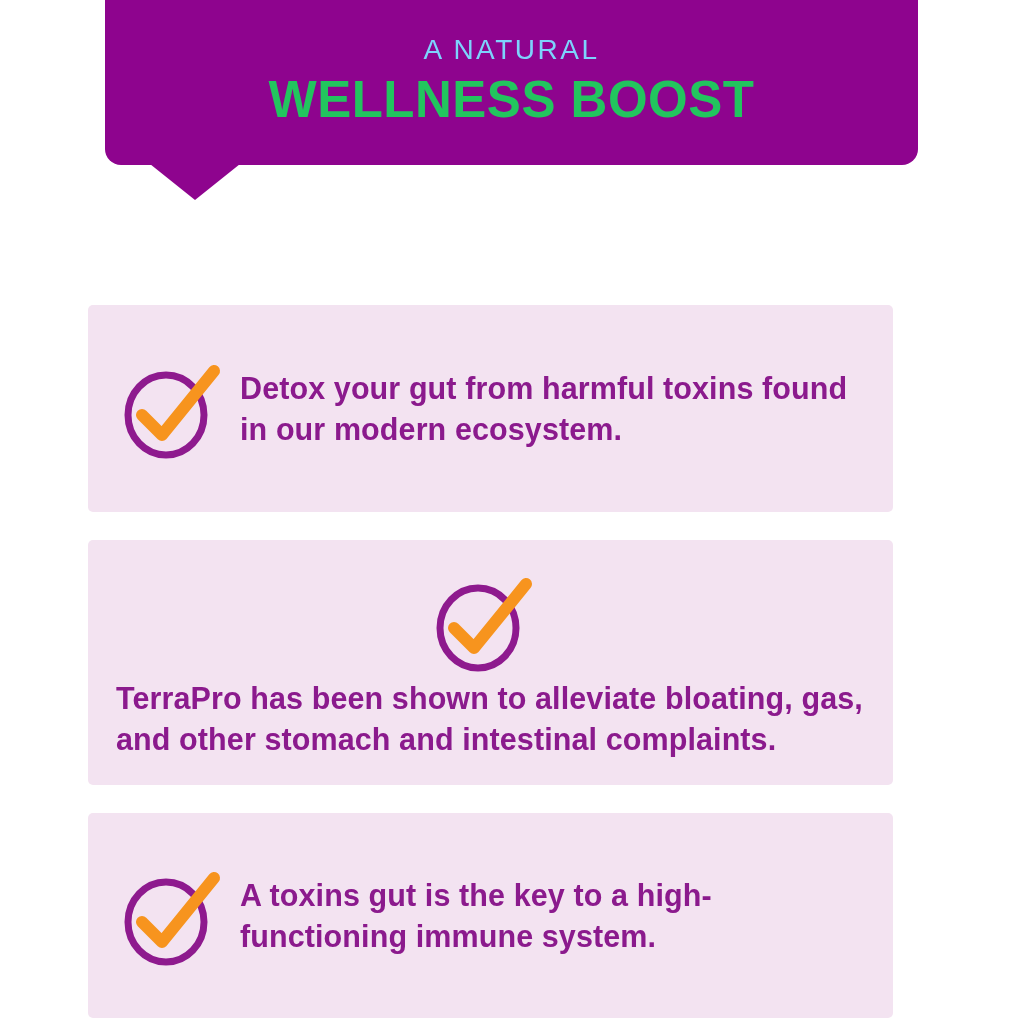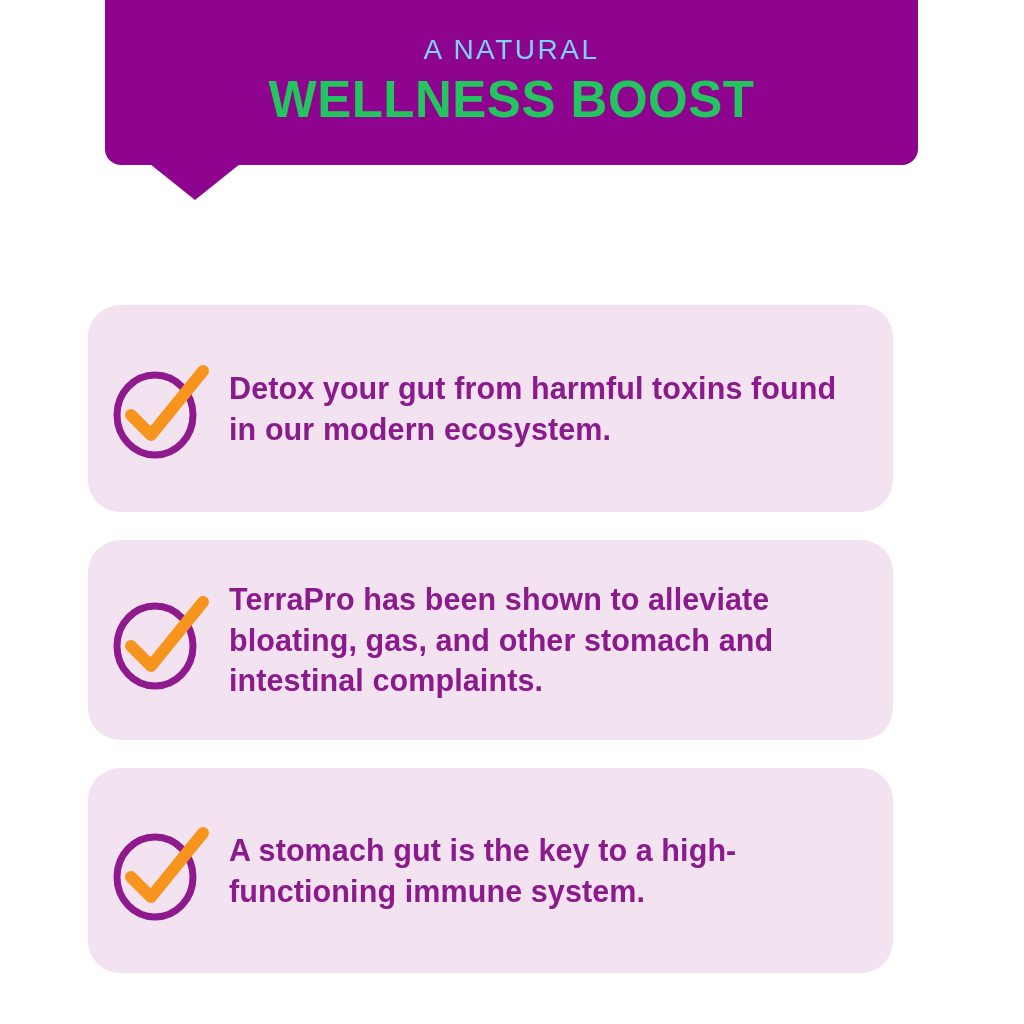--- a/index.html
+++ b/index.html
@@ -64,32 +64,32 @@
 
   
   #benefit-list {
     position: absolute;
     left: 88px;
     top: 305px;
     width: 805px;
   }
   .benefit-card {
     background: #f3e3f1;
-    border-radius: 32px;
+    border-radius: 5px;
     display: flex;
     align-items: center;
     box-sizing: border-box;
-    padding: 26px 30px 26px 17px;
+    padding: 26px 30px 26px 28px;
     margin-bottom: 28px;
   }
   .benefit-card:last-child {
     margin-bottom: 0;
   }
   .card-1 { min-height: 207px; }
-  .card-2 { min-height: 200px; }
+  .card-2 { min-height: 200px; flex-direction: column; }
   .card-3 { min-height: 205px; }
 
   .check-icon {
     flex: 0 0 auto;
     width: 112px;
     height: 112px;
     margin-right: 12px;
     display: block;
   }
   .benefit-text {
@@ -125,16 +125,16 @@
       <path d="M 26 62 L 46 82 L 98 18" fill="none" stroke="#f7941e" stroke-width="12" stroke-linecap="round" stroke-linejoin="round"></path>
     </svg>
     <div class="benefit-text">TerraPro has been shown to alleviate bloating, gas, and other stomach and intestinal complaints.</div>
   </div>
 
   <div class="benefit-card card-3">
     <svg class="check-icon" viewBox="0 0 112 112">
       <ellipse cx="50" cy="62" rx="38" ry="40" fill="none" stroke="#8e1a8e" stroke-width="7"></ellipse>
       <path d="M 26 62 L 46 82 L 98 18" fill="none" stroke="#f7941e" stroke-width="12" stroke-linecap="round" stroke-linejoin="round"></path>
     </svg>
-    <div class="benefit-text">A stomach gut is the key to a high-functioning immune system.</div>
+    <div class="benefit-text">A toxins gut is the key to a high-functioning immune system.</div>
   </div>
 
 </div>
 
 </body></html>

